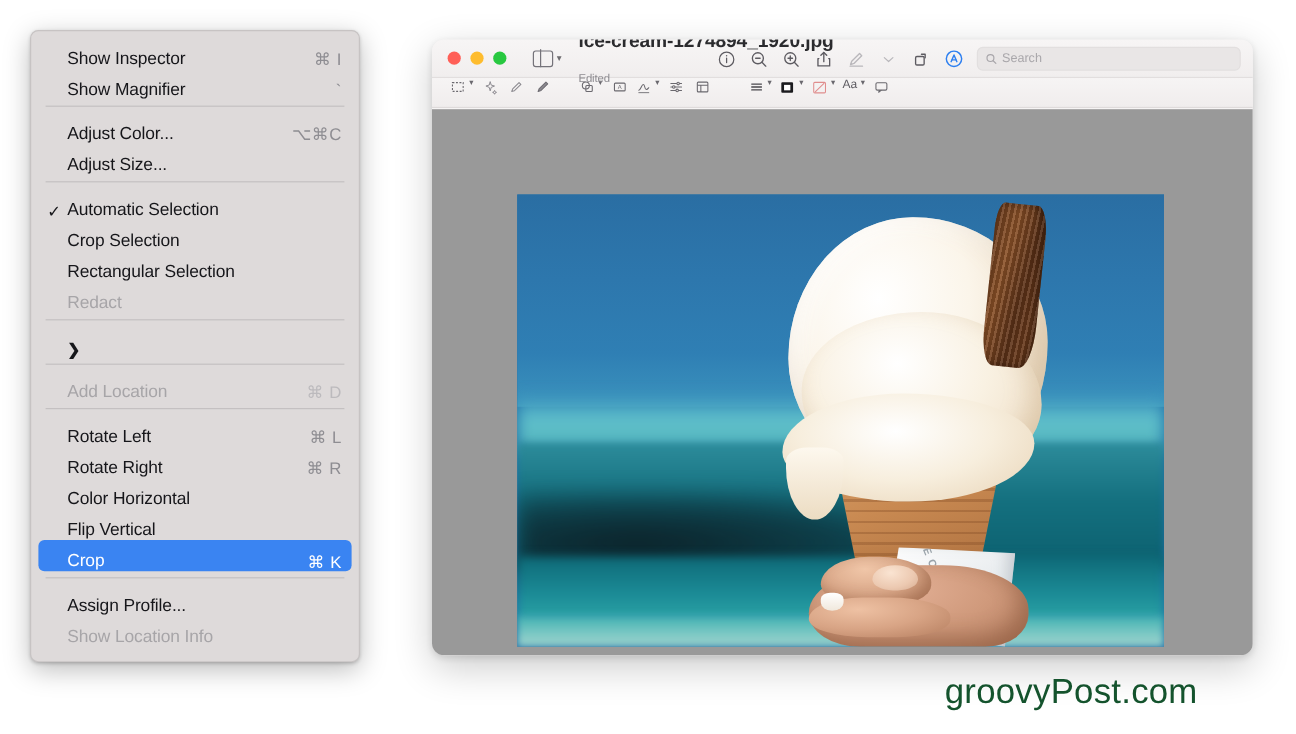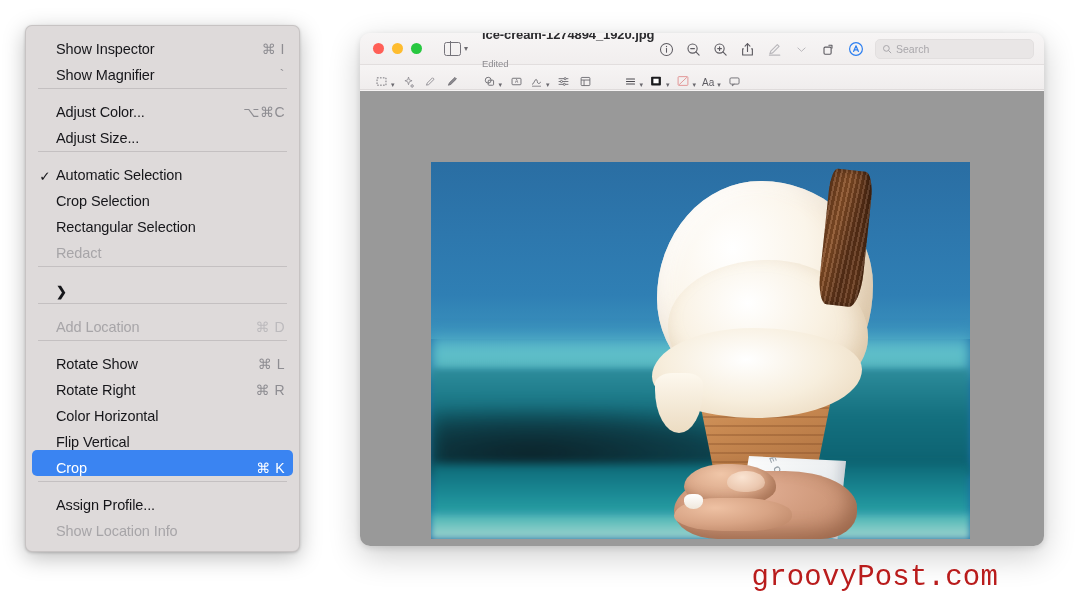--- a/index.html
+++ b/index.html
@@ -91,52 +91,52 @@
     margin-left:22px;color:#6e6c70;
   }
   .sb-icon{width:15px;height:12px;border:1.3px solid #75737a;border-radius:2.5px;position:relative;}
   .sb-icon:after{content:"";position:absolute;left:4.6px;top:-1.3px;bottom:-1.3px;width:1.3px;background:#75737a;}
   .chev{font-size:8px;color:#6e6c70;line-height:1;}
 
   .doc-title-wrap{
     margin-left:14px;display:flex;flex-direction:column;justify-content:center;
     line-height:1.1;
   }
-  .doc-title{font-size:13px;font-weight:700;color:#2b2b2e;letter-spacing:-0.1px;}
+  .doc-title{font-size:16px;font-weight:700;color:#2b2b2e;letter-spacing:-0.1px;}
   .doc-sub{font-size:9.5px;color:#8d8b90;margin-top:17px;letter-spacing:-0.1px;}
 
   .tb-right{
     position:absolute;right:10px;top:0;height:32px;
     display:flex;align-items:center;gap:0px;
   }
   .tbtn{
     width:27px;height:24px;display:flex;align-items:center;justify-content:center;
     color:#5d5b61;
   }
   .tbtn.dim{color:#b9b7bb;}
   .tbtn.blue{color:#2d7ff0;}
   .search-box{
-    width:159px;height:20px;background:#e9e6e6;border-radius:5px;
+    width:220px;height:20px;background:#e9e6e6;border-radius:5px;
     display:flex;align-items:center;gap:4px;padding:0 6px;
     margin-left:6px;box-sizing:border-box;
     border:0.5px solid #e2dfdf;
   }
   .search-ph{font-size:10.5px;color:#a9a7ab;}
 
   
   .markup-bar{
     height:25px;background:linear-gradient(#f6f4f4,#f0eded);
     border-bottom:0.5px solid #dfdbdb;
     display:flex;align-items:center;
     padding-left:12px;box-sizing:border-box;
     gap:0;
   }
   .mtool{
     height:22px;min-width:16px;
-    display:flex;align-items:flex-end;justify-content:center;gap:2px;
+    display:flex;align-items:flex-start;justify-content:center;gap:2px;
     color:#6a686e;padding:0 3px;
   }
   .mgap{width:16px;}
   .mgap-lg{width:24px;}
   .mcaret{font-size:7px;color:#6a686e;line-height:1;margin-left:1px;}
 
   
   .canvas{
     position:absolute;left:0;right:0;top:58px;bottom:0;
     background:#999999;
@@ -270,24 +270,24 @@
   }
   .blob{
     position:absolute;left:47%;top:88%;width:3.5%;height:4%;
     background:linear-gradient(#ffffff,#f0e8dc);
     border-radius:50% 50% 60% 60% / 40% 40% 60% 60%;
   }
 
   
   #watermark{
     position:absolute;right:82px;bottom:18px;
-    font-family:Liberation Mono, monospace;
+    font-family:Liberation Sans, sans-serif;
     font-size:29px;
     letter-spacing:0.2px;
-    color:#b91c1c;
+    color:#14532d;
     text-shadow:0 1px 1px rgba(255,255,255,.9);
     white-space:nowrap;
   }
 </style>
 </head>
 <body>
 
 <div id="context-menu">
     <div class="menu-item">
       <span class="mi-check"></span>
@@ -338,21 +338,21 @@
     </div>
     <div class="menu-sep"></div>
     <div class="menu-item disabled">
       <span class="mi-check"></span>
       <span class="mi-label">Add Location</span>
       <span class="mi-shortcut">⌘ D</span>
     </div>
     <div class="menu-sep"></div>
     <div class="menu-item">
       <span class="mi-check"></span>
-      <span class="mi-label">Rotate Show</span>
+      <span class="mi-label">Rotate Left</span>
       <span class="mi-shortcut">⌘ L</span>
     </div>
     <div class="menu-item">
       <span class="mi-check"></span>
       <span class="mi-label">Rotate Right</span>
       <span class="mi-shortcut">⌘ R</span>
     </div>
     <div class="menu-item">
       <span class="mi-check"></span>
       <span class="mi-label">Color Horizontal</span>

